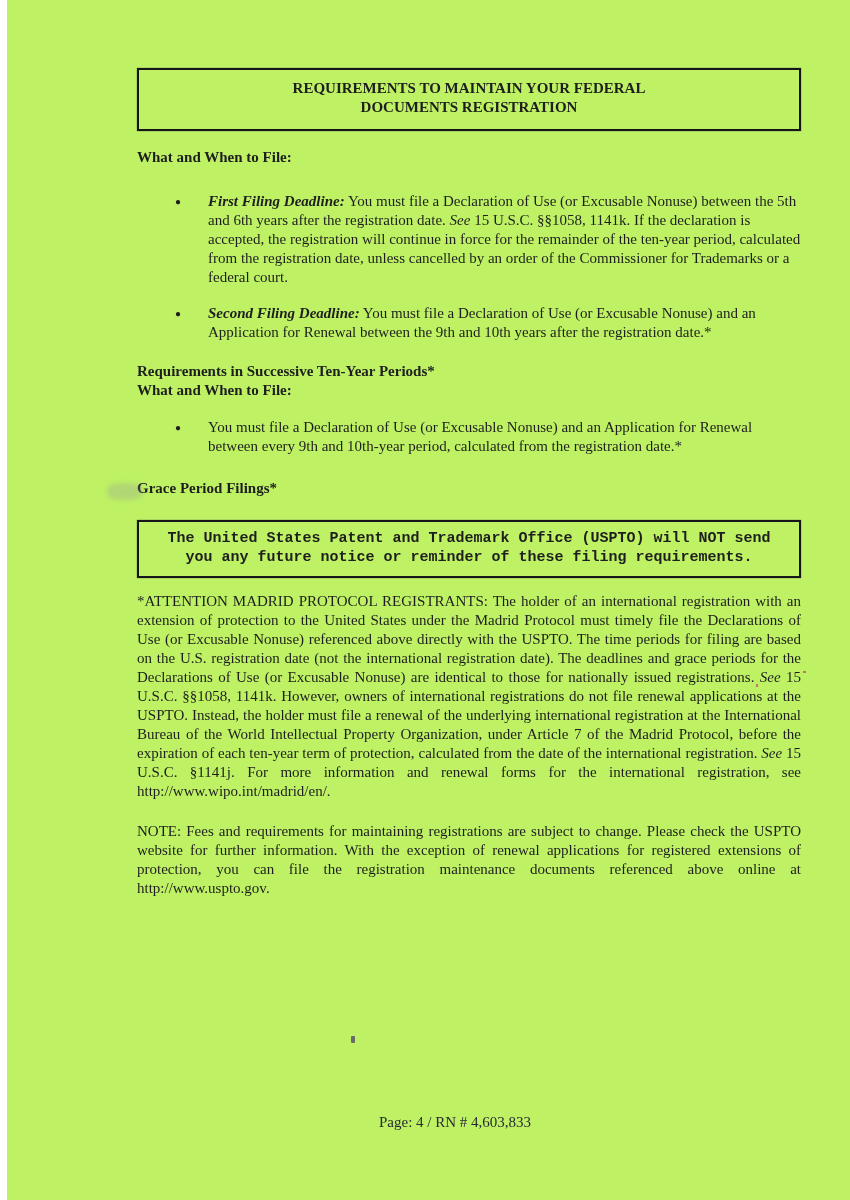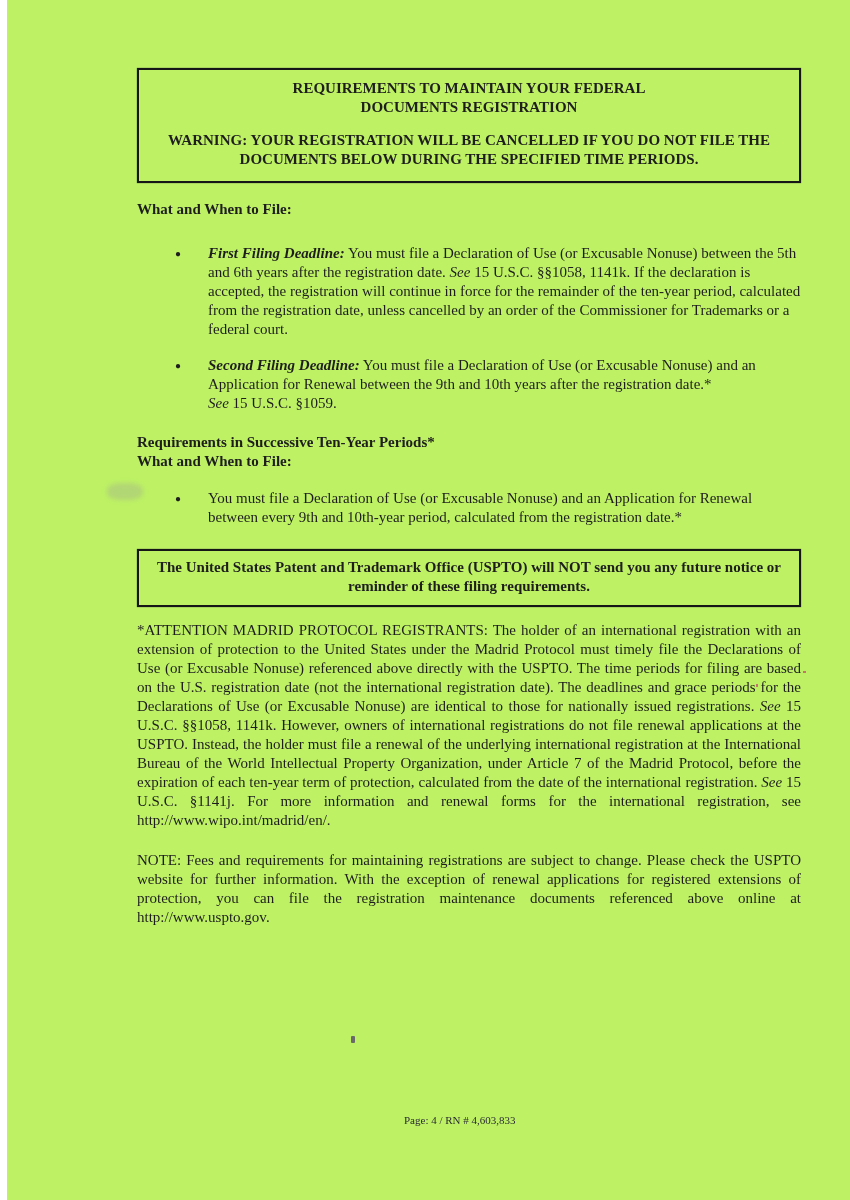--- a/index.html
+++ b/index.html
@@ -56,32 +56,33 @@
     font-size: 10px;
     line-height: 19px;
   }
   .bullet .btext { flex: 1; }
 
   .para { margin-top: 18px; }
 
   .notice-box {
     margin-top: 22px;
     padding: 7px 12px 9px 12px;
+    font-family: Liberation Mono, monospace;
   }
 
   .justified { text-align: justify; }
 
   .madrid { margin-top: 14px; }
   .note-para { margin-top: 21px; }
 
   .footer {
     position: absolute;
-    left: 397px;
+    left: 372px;
     top: 1114px;
-    font-size: 11px;
+    font-size: 15px;
     color: #2a2a33;
   }
 
   
   .artifact { position: absolute; pointer-events: none; }
   .smudge {
     left: 100px; top: 483px; width: 36px; height: 17px;
     background: rgba(150,150,155,0.30);
     filter: blur(2.5px);
     border-radius: 40%;
@@ -105,58 +106,57 @@
 
 <div class="page">
 
   <div class="content">
 
     <div class="outlined-box header-box">
       <div class="title-lines">
         <div>REQUIREMENTS TO MAINTAIN YOUR FEDERAL</div>
         <div>DOCUMENTS REGISTRATION</div>
       </div>
-      <div class="warning-lines">WARNING: YOUR REGISTRATION WILL BE CANCELLED IF YOU DO NOT FILE THE DOCUMENTS BELOW DURING THE SPECIFIED TIME PERIODS.</div>
     </div>
 
     <div class="sec-heading">
       <div>What and When to File:</div>
     </div>
 
     <div class="bullet">
       <span class="dot">●</span>
       <div class="btext">
         <span class="bi">First Filing Deadline:</span><span>  You must file a Declaration of Use (or Excusable Nonuse) between the 5th and 6th years after the registration date.   </span><span class="i">See</span><span> 15 U.S.C. §§1058, 1141k.   If the declaration is accepted, the registration will continue in force for the remainder of the ten-year period, calculated from the registration date, unless cancelled by an order of the Commissioner for Trademarks or a federal court.</span>
       </div>
     </div>
 
     <div class="bullet" style="margin-top:17px;">
       <span class="dot">●</span>
       <div class="btext">
         <div>
           <span class="bi">Second Filing Deadline:</span><span>  You must file a Declaration of Use (or Excusable Nonuse) </span><span class="b">and</span><span> an Application for Renewal between the 9th and 10th years after the registration date.*</span>
         </div>
-        <div>
-          <span class="i">See</span><span> 15 U.S.C. §1059.</span>
-        </div>
       </div>
     </div>
 
     <div class="sec-heading" style="margin-top:20px;font-family:Liberation Serif, serif;">
       <div>Requirements in Successive Ten-Year Periods*</div>
       <div>What and When to File:</div>
     </div>
 
     <div class="bullet" style="margin-top:18px;">
       <span class="dot">●</span>
       <div class="btext">
         <span>You must file a Declaration of Use (or Excusable Nonuse)  </span><span class="b">and</span><span> an Application for Renewal between every 9th and 10th-year period, calculated from the registration date.*</span>
       </div>
     </div>
 
+    <div class="sec-heading" style="margin-top:23px;">
+      <div>Grace Period Filings*</div>
+    </div>
 
     <div class="outlined-box notice-box">
       <div>The United States Patent and Trademark Office (USPTO) will NOT send you any future notice or reminder of these filing requirements.</div>
     </div>
 
     <div class="para madrid justified">
       <span class="b">*ATTENTION MADRID PROTOCOL REGISTRANTS:</span><span>  The holder of an international registration with an extension of protection to the United States under the Madrid Protocol must timely file the Declarations of Use (or Excusable Nonuse) referenced above directly with the USPTO. The time periods for filing are based on the U.S. registration date (not the international registration date).   The deadlines and grace periods for the Declarations of Use (or Excusable Nonuse) are identical to those for nationally issued registrations. </span><span class="i">See</span><span> 15 U.S.C. §§1058, 1141k.   However, owners of international registrations do not file renewal applications at the USPTO. Instead, the holder must file a renewal of the underlying international registration at the International Bureau of the World Intellectual Property Organization, under Article 7 of the Madrid Protocol, before the expiration of each ten-year term of protection, calculated from the date of the international registration.   </span><span class="i">See</span><span> 15 U.S.C. §1141j.   For more information and renewal forms for the international registration, see http://www.wipo.int/madrid/en/.</span>
     </div>
 
     <div class="para note-para justified">

